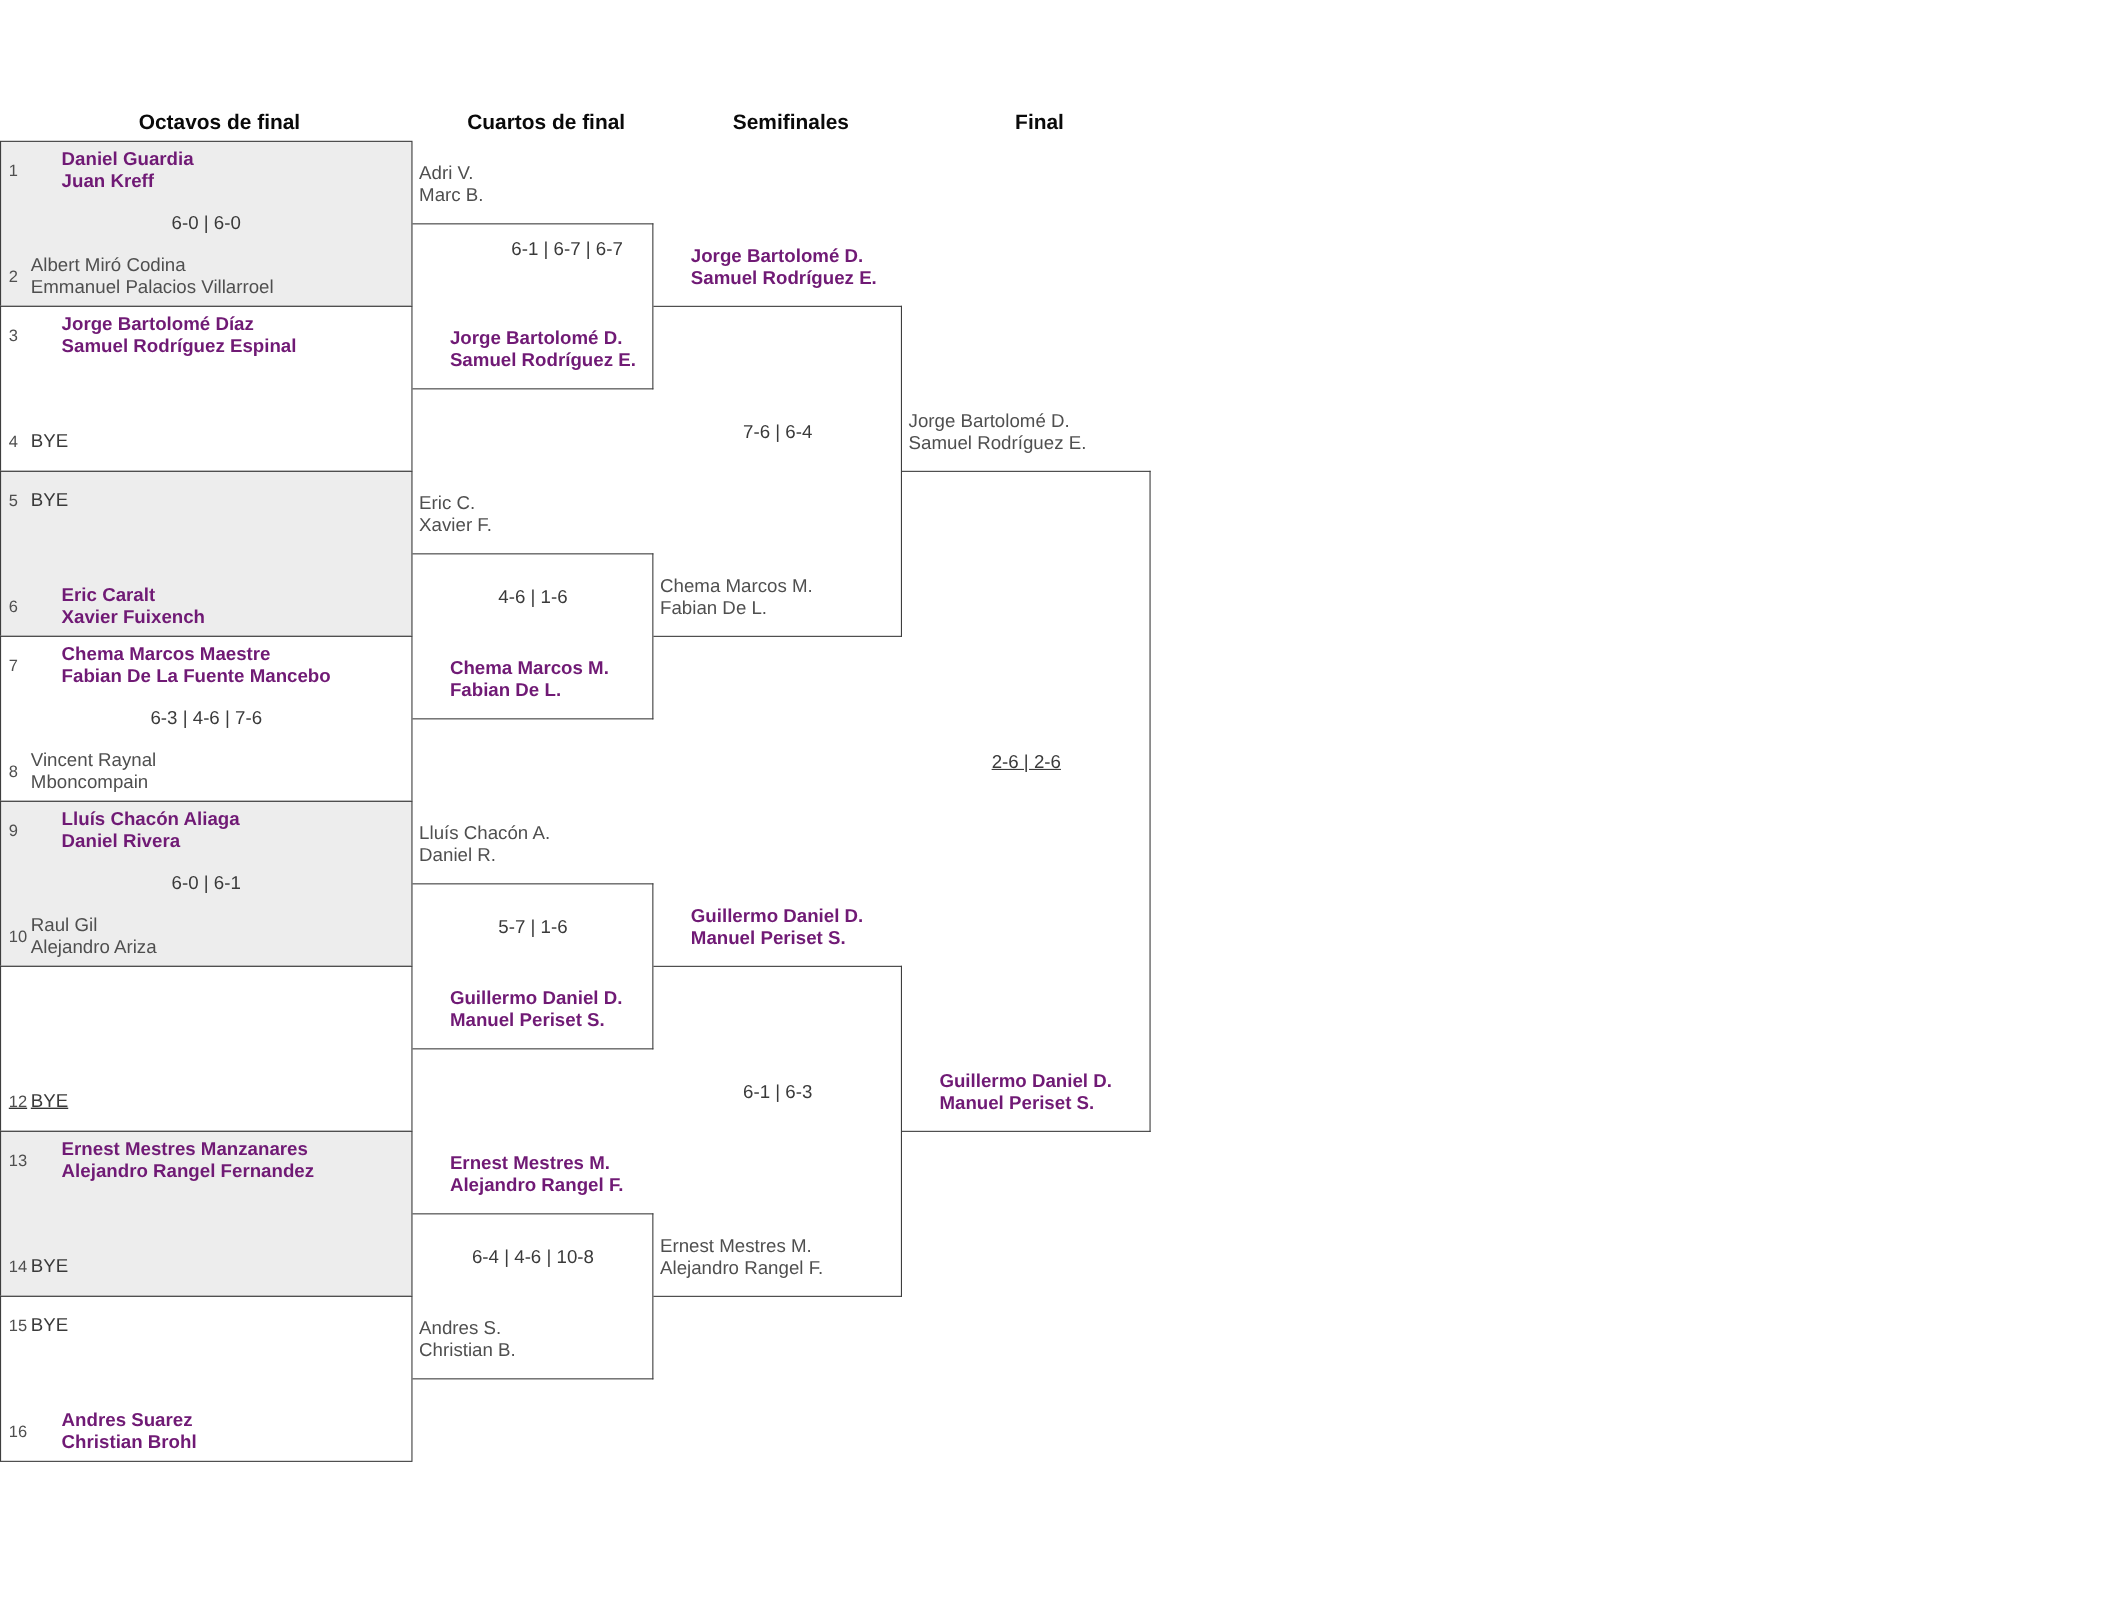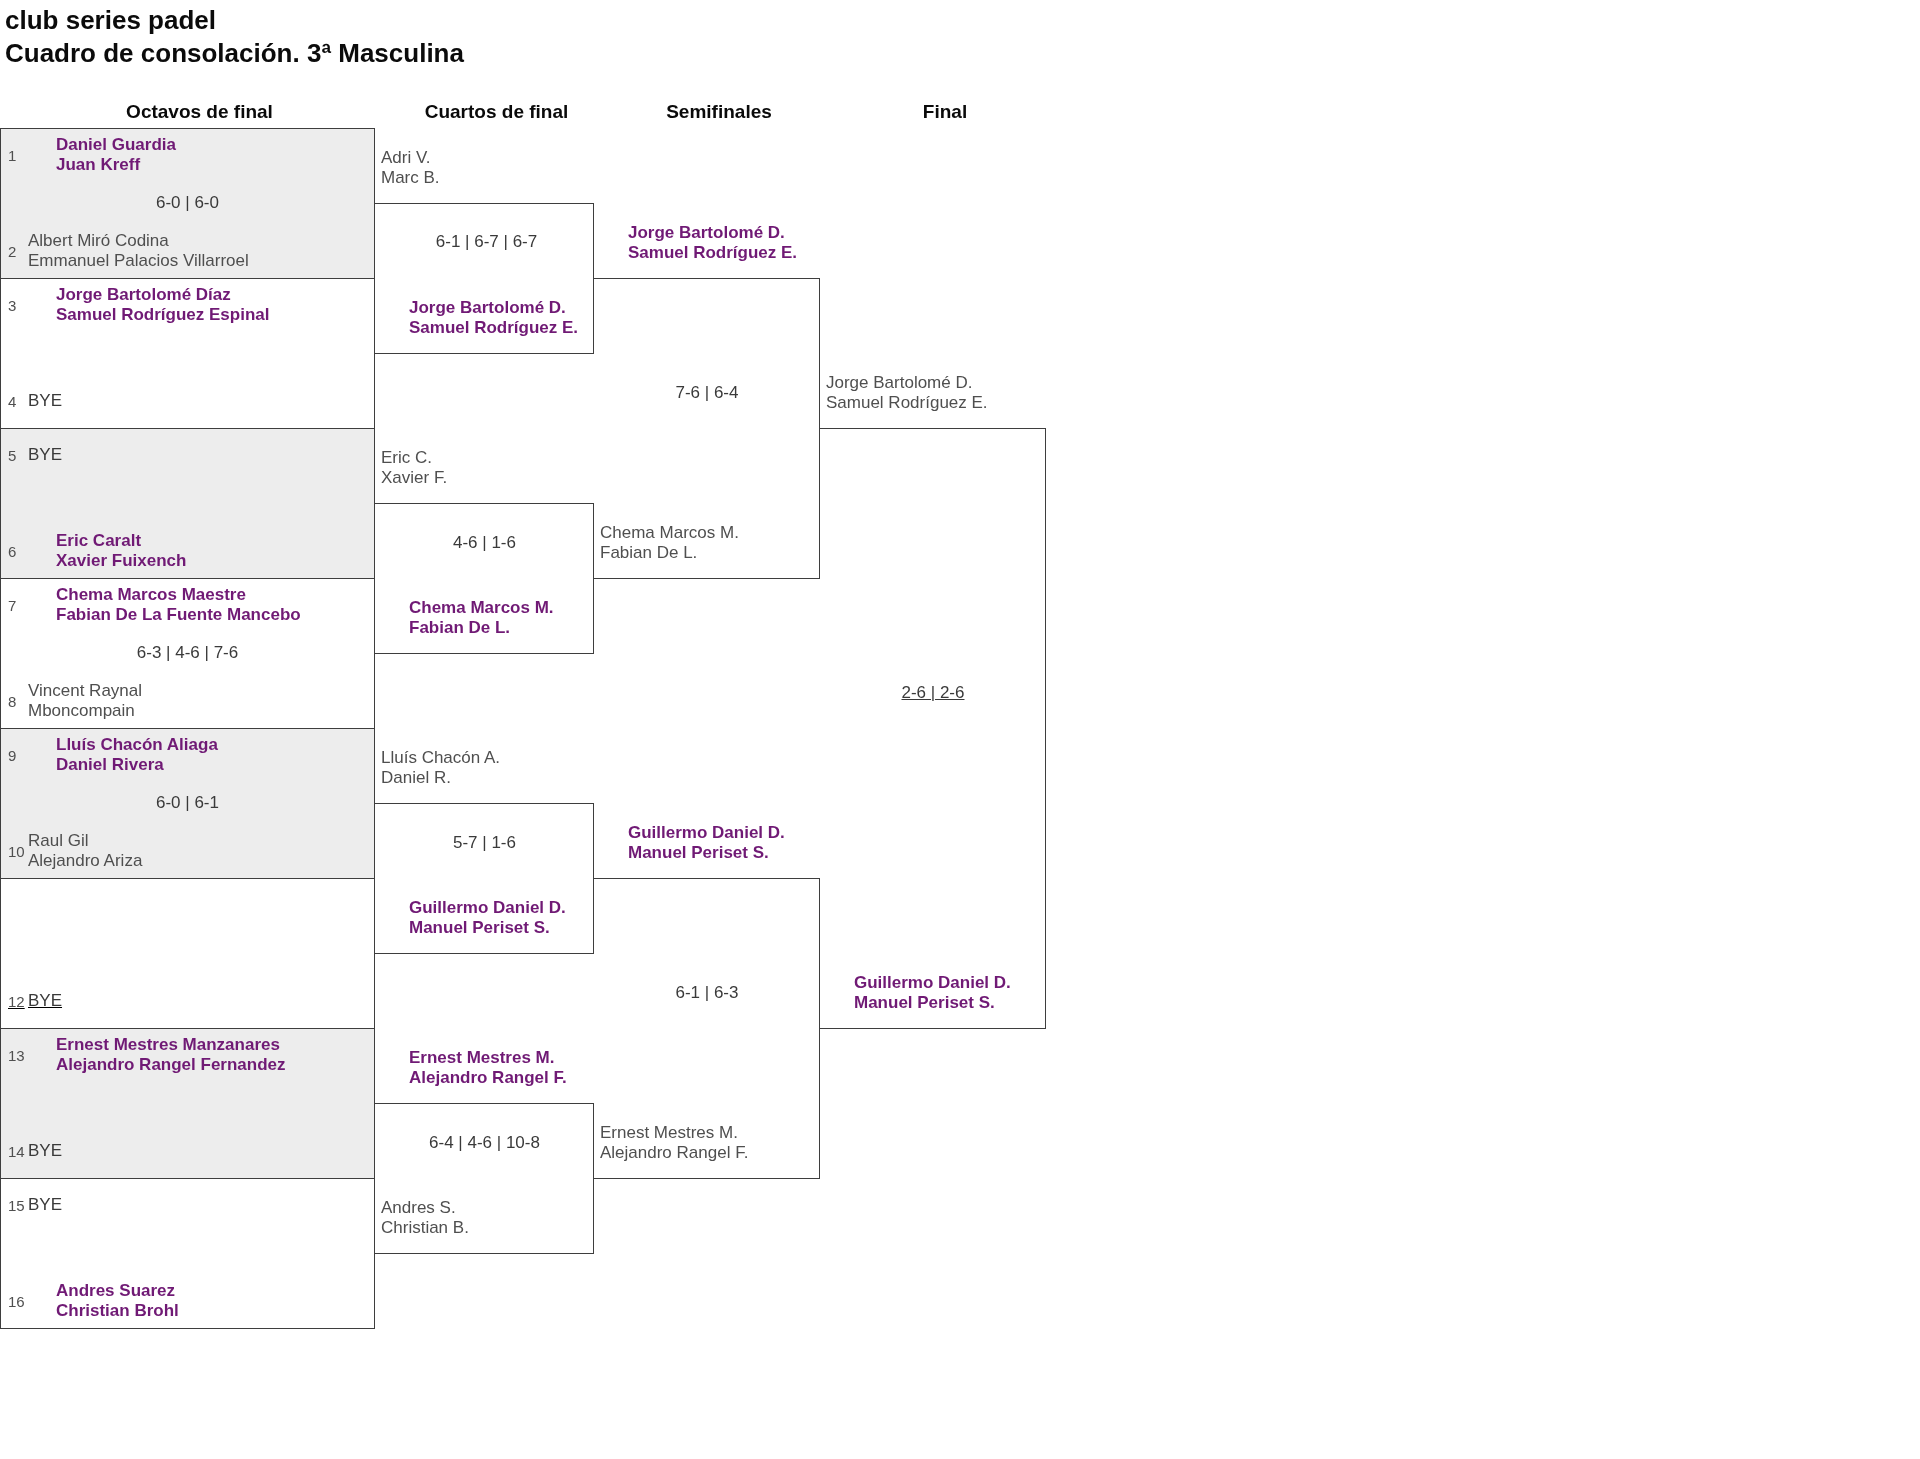--- a/index.html
+++ b/index.html
@@ -37,24 +37,20 @@
   .slot.bye .nm{color:#3a3a3a;}
 
   .score{position:absolute;height:20px;line-height:20px;text-align:center;
     font-size:17px;color:#3a3a3a;}
 </style>
 </head>
 <body>
 
 <div id="canvas">
 
-  <div class="title-block">
-    <div class="title-line">club series padel</div>
-    <div class="title-line">Cuadro de consolación. 3ª Masculina</div>
-  </div>
 
 
   <div class="rh" style="left:0;width:375px;">Octavos de final</div>
   <div class="rh" style="left:375px;width:219px;">Cuartos de final</div>
   <div class="rh" style="left:594px;width:226px;">Semifinales</div>
   <div class="rh" style="left:820px;width:226px;">Final</div>
 
   <div class="obox g" style="top:128px;"></div>
   <div class="obox w" style="top:278px;"></div>
   <div class="obox g" style="top:428px;"></div>
@@ -182,21 +178,21 @@
         <div>Christian Brohl</div>
       </div>
   </div>
 
   <div class="slot" style="left:381px;top:148px;">
     <div class="nm">
         <div>Adri V.</div>
         <div>Marc B.</div>
       </div>
   </div>
-  <div class="score" style="left:375px;width:223px;top:232px;">6-1 | 6-7 | 6-7</div>
+  <div class="score" style="left:375px;width:223px;top:217px;padding-left:29px;">6-1 | 6-7 | 6-7</div>
   <div class="slot win" style="left:381px;top:298px;">
     <div class="nm">
         <div>Jorge Bartolomé D.</div>
         <div>Samuel Rodríguez E.</div>
       </div>
   </div>
 
   <div class="slot" style="left:381px;top:448px;">
     <div class="nm">
         <div>Eric C.</div>

